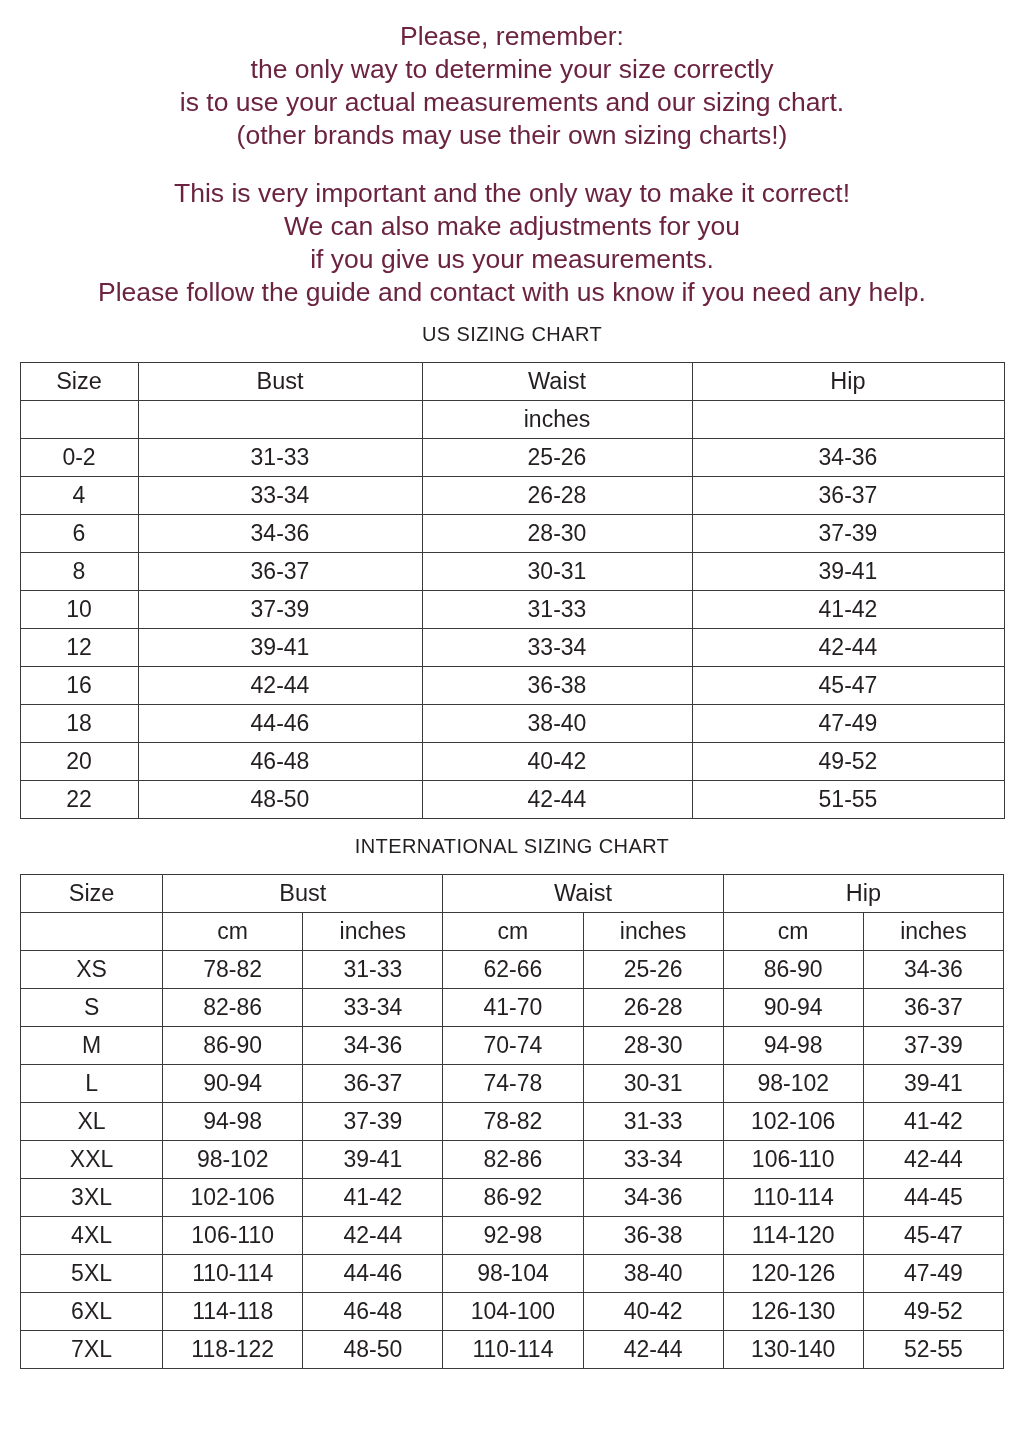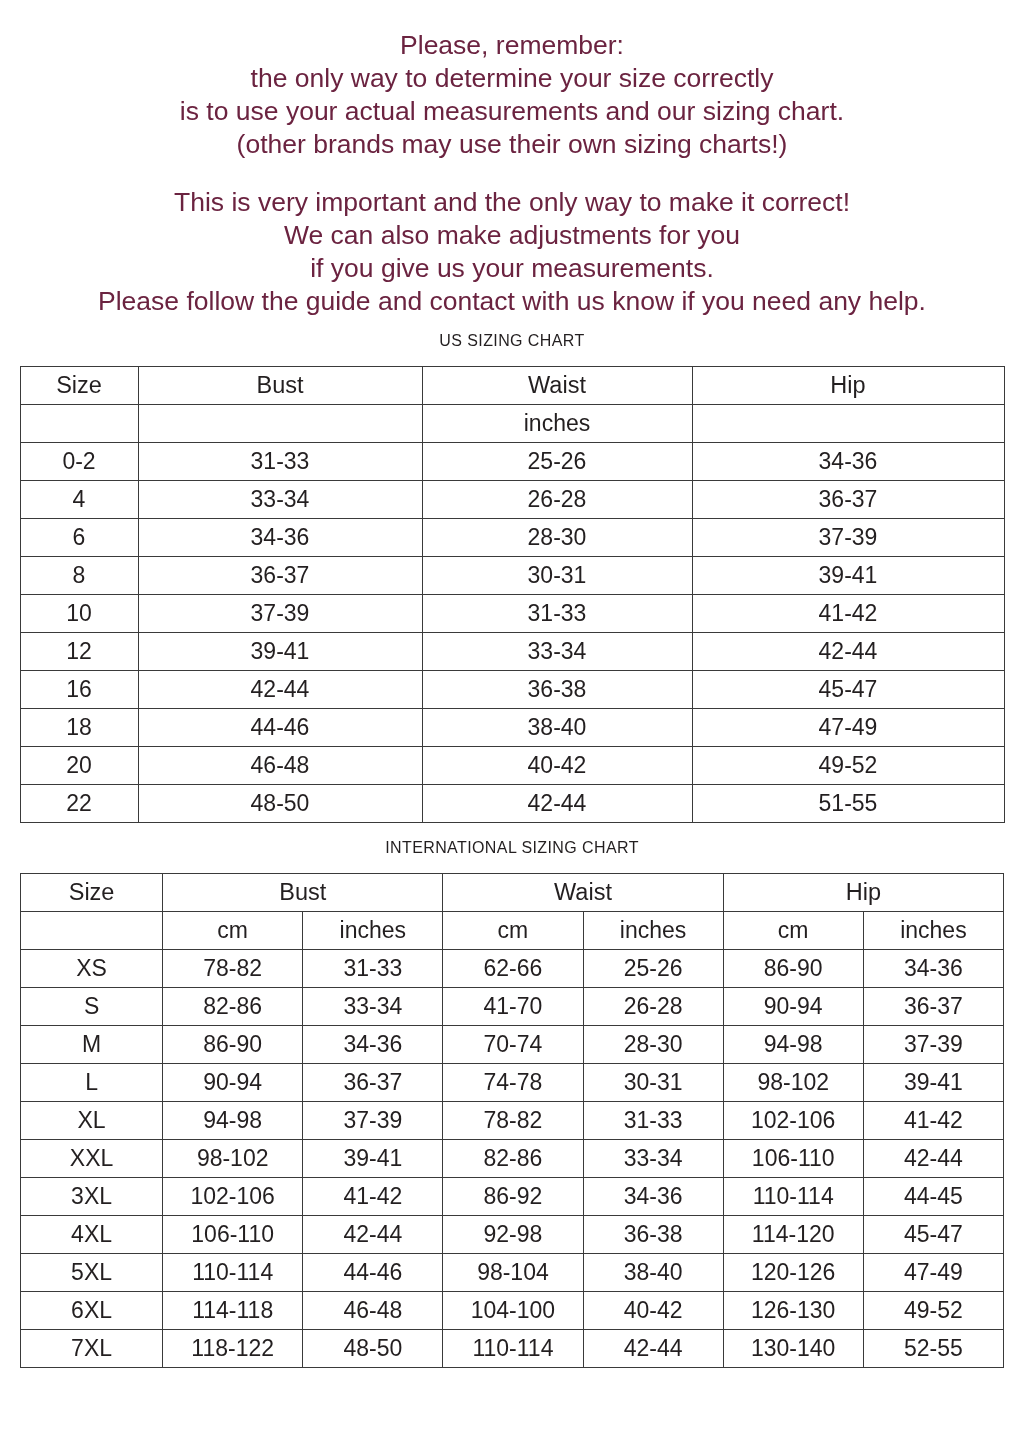--- a/index.html
+++ b/index.html
@@ -12,38 +12,38 @@
     height: 1432px;
     font-family: "Liberation Sans", sans-serif;
     color: #231f20;
     overflow: hidden;
   }
   .page {
     width: 1024px;
     height: 1432px;
     position: relative;
     box-sizing: border-box;
-    padding: 17px;
+    padding: 8px;
   }
 
   
   .note {
     text-align: center;
     color: #6b2340;
     font-size: 26.5px;
     line-height: 1.24;
     padding-top: 12px;
   }
   .note .line { display: block; white-space: pre; }
   .note .spacer { display: block; height: 26px; }
 
   
   .chart-title {
     text-align: center;
-    font-size: 16px;
+    font-size: 20px;
     color: #231f20;
     letter-spacing: 0.4px;
     margin: 14px 0 4px 0;
   }
   .chart-title.intl { margin-top: 16px; }
 
   
   table {
     border-collapse: collapse;
     margin: 16px auto;

